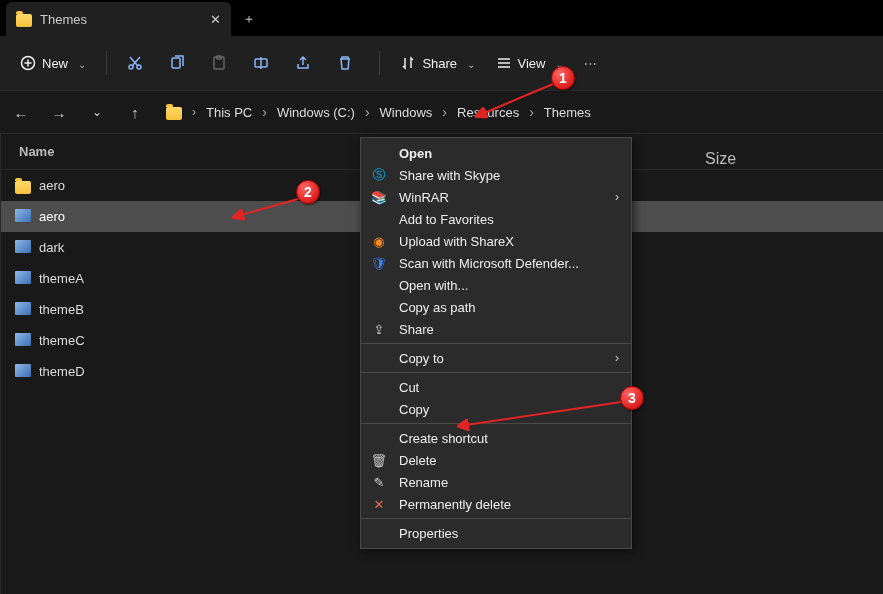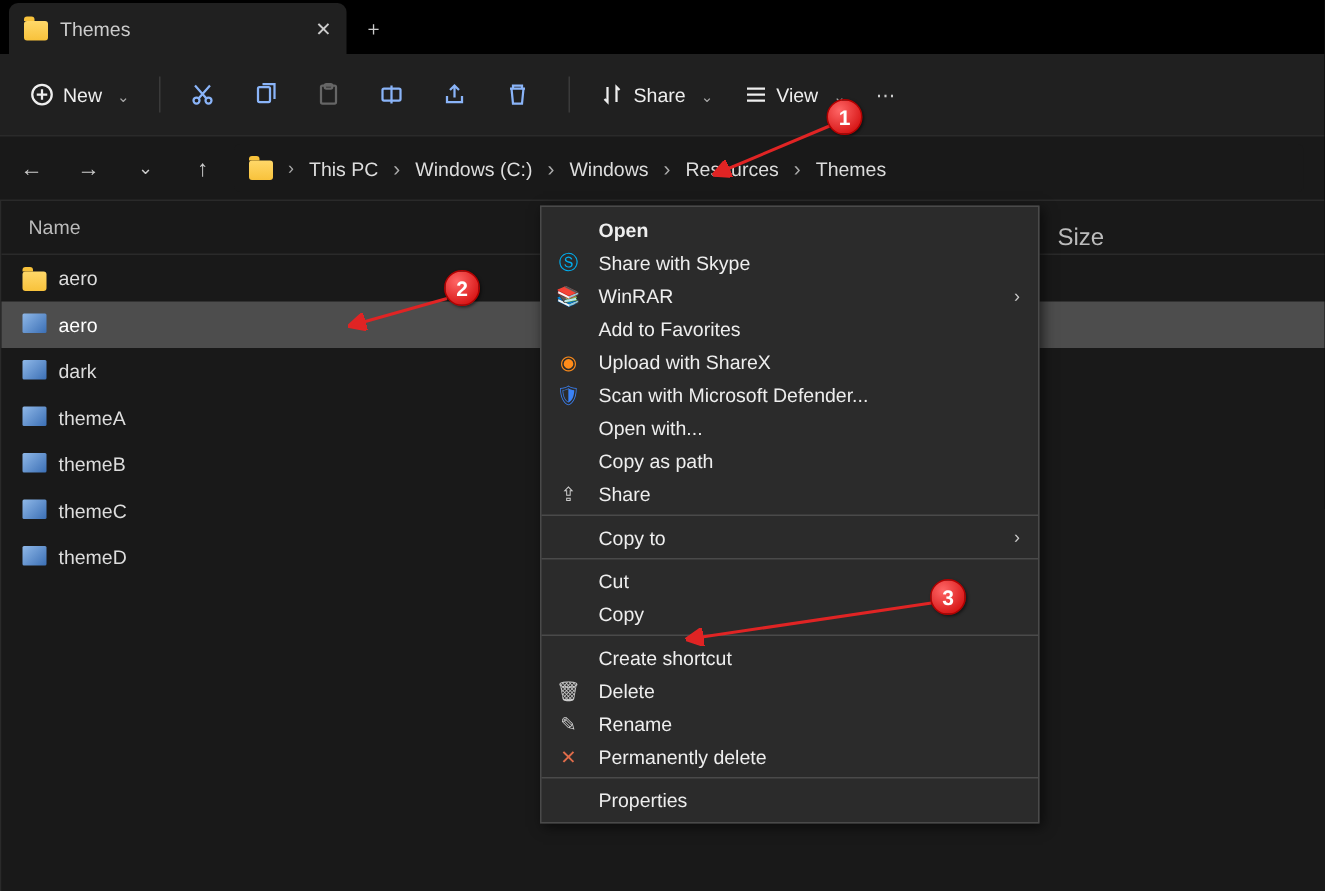--- a/index.html
+++ b/index.html
@@ -32,32 +32,32 @@
 
 
 .sidebar { width: 168px; background: #191919; border-right: 1px solid #2a2a2a; padding-top: 8px; overflow: hidden; }
 .sbitem { height: 31px; display: flex; align-items: center; padding-left: 24px; gap: 10px; color: #ddd; font-size: 13px; }
 .sbitem.ind { padding-left: 10px; }
 .sbsep { height: 1px; background: #2a2a2a; margin: 6px 0; }
 
 
 .files { flex: 1; background: #191919; }
 .fhdr { height: 36px; display: flex; align-items: center; border-bottom: 1px solid #2a2a2a; color: #bbb; font-size: 13px; }
-.col-name { width: 460px; padding-left: 18px; position: relative; }
+.col-name { width: 460px; padding-left: 18px; position: relative; font-weight: bold; }
 .col-size { width: 70px; text-align: right; padding-right: 10px; }
 .col-name .sortc { position: absolute; right: 12px; color: #aaa; font-size: 12px; }
 .vsep { width: 1px; height: 20px; background: #333; }
 .frow { height: 31px; display: flex; align-items: center; color: #ddd; font-size: 13px; }
 .frow.sel { background: #4d4d4d; color: #fff; }
 .fname { width: 460px; padding-left: 14px; display: flex; gap: 8px; }
 .ftype { width: 70px; color: #ccc; overflow: hidden; text-overflow: ellipsis; white-space: nowrap; }
 .fsize { width: 70px; text-align: right; padding-right: 10px; color: #ccc; }
 
 
-.ctxmenu { position: absolute; left: 360px; top: 137px; width: 333px; background: #2b2b2b; border: 1px solid #4a4a4a; padding: 4px 0; box-shadow: 2px 2px 8px rgba(0,0,0,.6); z-index: 50; }
+.ctxmenu { position: absolute; left: 360px; top: 137px; width: 272px; background: #2b2b2b; border: 1px solid #4a4a4a; padding: 4px 0; box-shadow: 2px 2px 8px rgba(0,0,0,.6); z-index: 50; }
 .mrow { height: 22px; display: flex; align-items: center; padding: 0 12px 0 8px; gap: 10px; color: #eee; font-size: 13px; }
 .mrow.bold { font-weight: 600; }
 .mrow .micon { width: 20px; display: flex; justify-content: center; font-size: 13px; }
 .mrow .marrow { margin-left: auto; color: #ccc; font-size: 12px; }
 .msep { height: 1px; background: #4a4a4a; margin: 3px 0; }
 
 
 .ic { width: 16px; height: 16px; display: inline-block; flex: 0 0 16px; }
 .folder { background: linear-gradient(#ffd869, #f8c23b); border-radius: 2px; position: relative; height: 13px; margin-top: 3px; }
 .folder::before { content: ""; position: absolute; top: -3px; left: 0; width: 7px; height: 3px; background: #f8c23b; border-radius: 2px 2px 0 0; }

